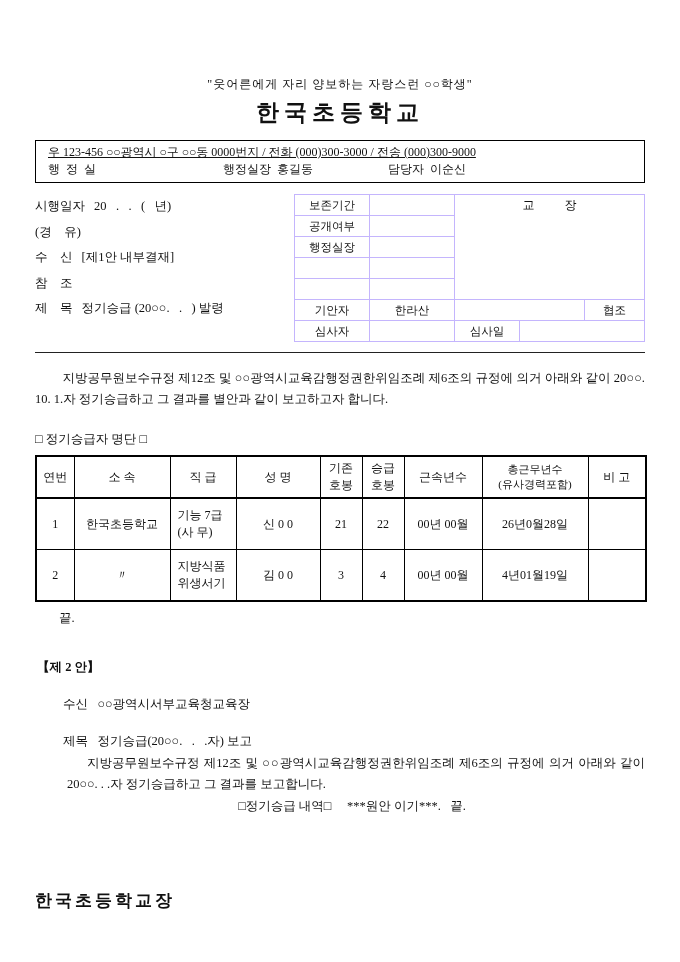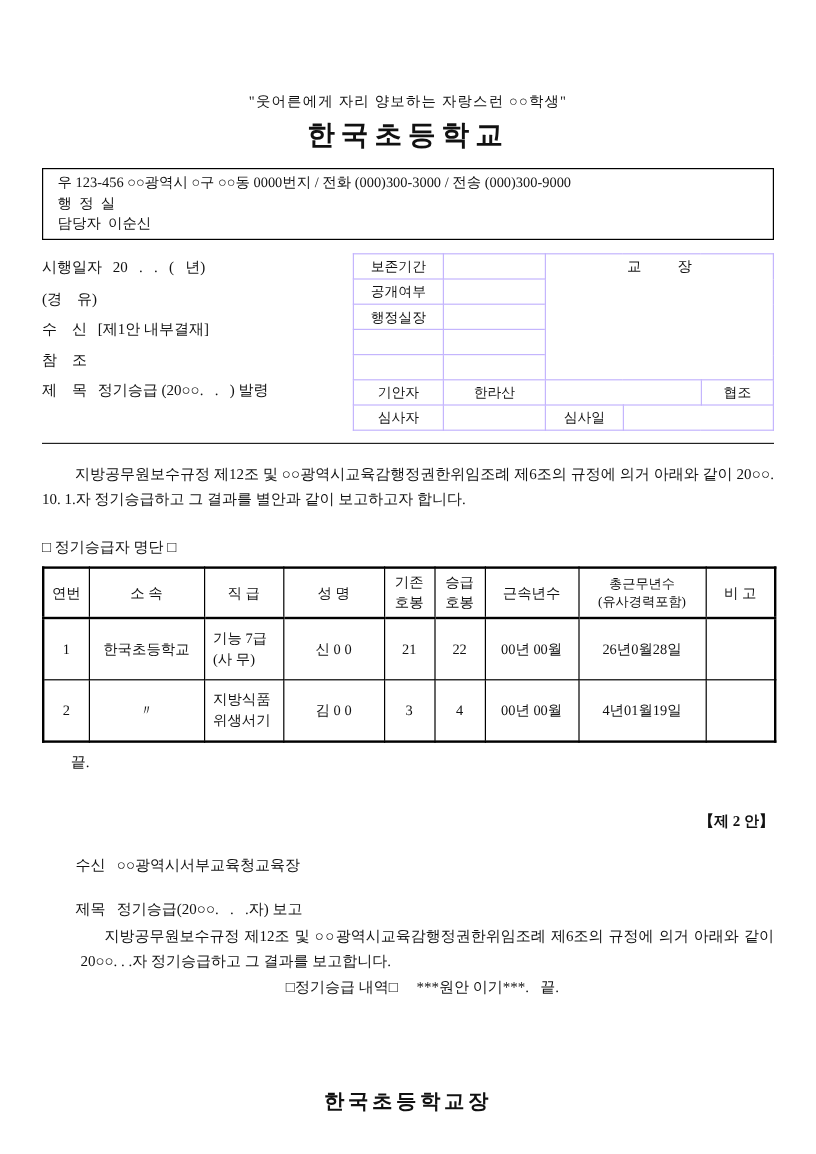--- a/index.html
+++ b/index.html
@@ -25,22 +25,22 @@
     font-weight:bold;
     letter-spacing:5px;
     margin:2px 0 12px 0;
   }
   .address-box{
     border:1.5px solid #000;
     padding:3px 6px 4px 6px;
     font-size:12px;
     line-height:17px;
   }
-  .address-box .row1{white-space:pre; padding-left:6px;}
-  .address-box .row2{display:flex; padding-left:6px;flex-direction:column;}
+  .address-box .row1{white-space:pre; padding-left:6px;text-decoration:underline;}
+  .address-box .row2{display:flex; padding-left:6px;}
   .address-box .row2 span{white-space:pre;}
   .address-box .office{width:175px;}
   .address-box .manager{width:165px;}
 
   .header-section{
     margin-top:11px;
     display:flex;
     justify-content:space-between;
     padding-bottom:10px;
     border-bottom:1.5px solid #222;
@@ -111,50 +111,51 @@
   .end-mark{
     margin:8px 0 0 24px;
     font-size:12.5px;
   }
 
   .section2{
     margin-top:30px;
     font-size:12.5px;
     line-height:21px;
   }
-  .section2 .s2-title{font-weight:bold; margin-left:2px;text-align:right;}
+  .section2 .s2-title{font-weight:bold; margin-left:2px;}
   .section2 .s2-line{margin-left:28px; white-space:pre; margin-top:16px;}
   .section2 .s2-body{
     margin-left:32px;
     margin-top:1px;
     text-indent:1.6em;
     text-align:justify;
   }
   .section2 .s2-detail{margin-left:24px; margin-top:1px; white-space:pre;text-align:center;}
 
   .signature{
     margin-top:72px;
-    text-align:center;
+    text-align:left;
     font-size:17px;
     font-weight:bold;
     letter-spacing:3px;
   }
 </style>
 </head>
 <body>
 
 <div class="page">
 
   <div class="slogan">"웃어른에게 자리 양보하는 자랑스런 ○○학생"</div>
   <div class="school-title">한국초등학교</div>
 
   <div class="address-box">
     <div class="row1">우 123-456 ○○광역시 ○구 ○○동 0000번지 / 전화 (000)300-3000 / 전송 (000)300-9000</div>
     <div class="row2">
       <span class="office">행  정  실</span>
+      <span class="manager">행정실장  홍길동</span>
       <span class="staff">담당자  이순신</span>
     </div>
   </div>
 
   <div class="header-section">
     <div class="doc-info">
       <div class="line">
         <span class="lbl">시행일자</span><span class="val">20   .   .   (   년)</span>
       </div>
       <div class="line">

